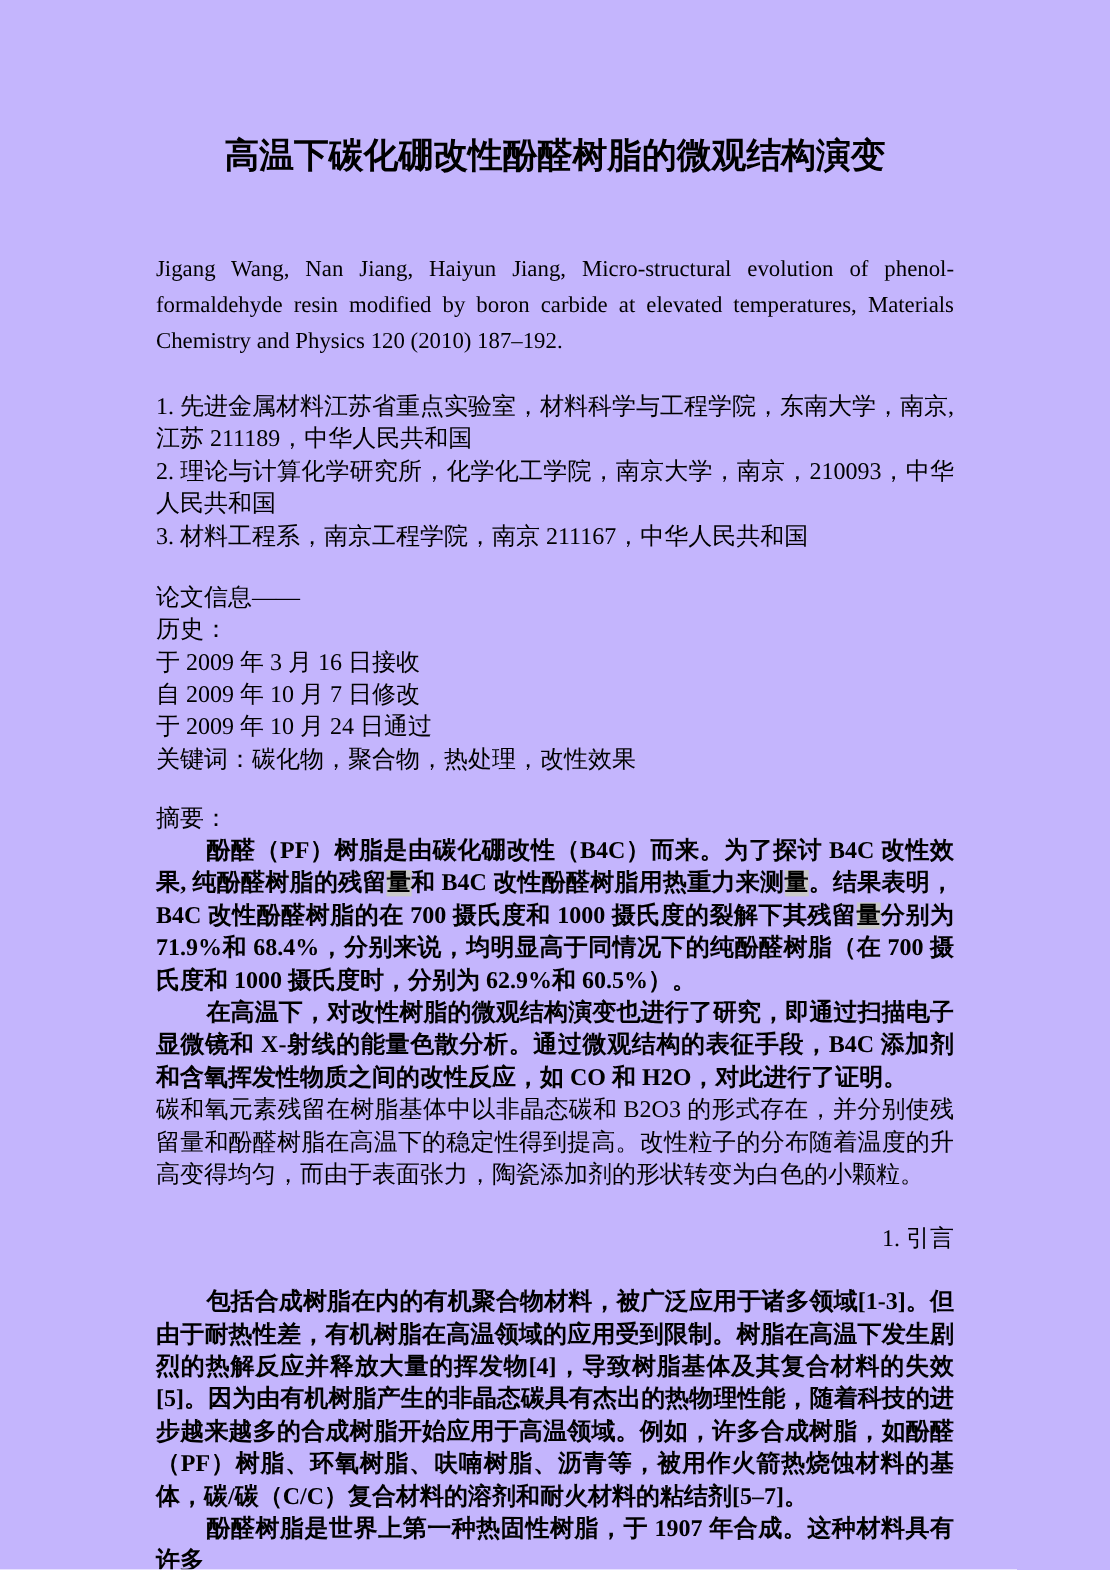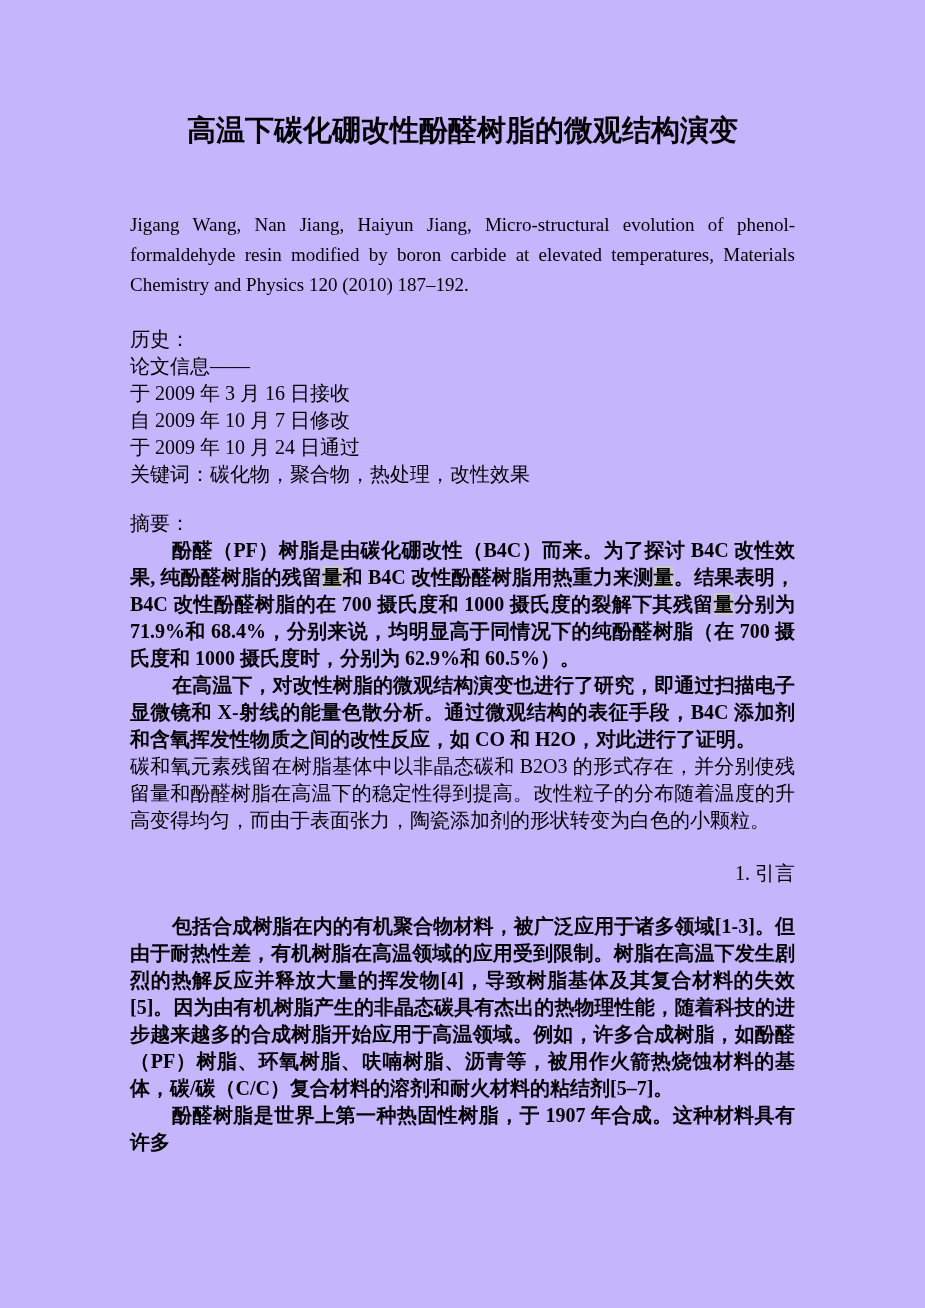--- a/index.html
+++ b/index.html
@@ -50,24 +50,29 @@
 </style>
 </head>
 <body>
 
 <div class="page">
 
   <h1 class="title">高温下碳化硼改性酚醛树脂的微观结构演变</h1>
 
   <p class="citation">Jigang Wang, Nan Jiang, Haiyun Jiang, Micro-structural evolution of phenol-formaldehyde resin modified by boron carbide at elevated temperatures, Materials Chemistry and Physics 120 (2010) 187–192.</p>
 
+  <div class="affil-list">
+    <p>1. 先进金属材料江苏省重点实验室，材料科学与工程学院，东南大学，南京,江苏 211189，中华人民共和国</p>
+    <p>2. 理论与计算化学研究所，化学化工学院，南京大学，南京，210093，中华人民共和国</p>
+    <p>3. 材料工程系，南京工程学院，南京 211167，中华人民共和国</p>
+  </div>
 
   <div class="info-block">
+    <p>论文信息——</p>
     <p>历史：</p>
-    <p>论文信息——</p>
     <p>于 2009 年 3 月 16 日接收</p>
     <p>自 2009 年 10 月 7 日修改</p>
     <p>于 2009 年 10 月 24 日通过</p>
     <p>关键词：碳化物，聚合物，热处理，改性效果</p>
   </div>
 
   <div class="abstract-block">
     <p>摘要：</p>
     <p class="indent"><span>酚醛（PF）树脂是由碳化硼改性（B4C）而来。为了探讨 B4C 改性效果, 纯酚醛树脂的残留</span><span class="hl">量</span><span>和 B4C 改性酚醛树脂用热重力来测</span><span class="hl">量</span><span>。结果表明，B4C 改性酚醛树脂的在 700 摄氏度和 1000 摄氏度的裂解下其残留</span><span class="hl">量</span><span>分别为 71.9%和 68.4%，分别来说，均明显高于同情况下的纯酚醛树脂（在 700 摄氏度和 1000 摄氏度时，分别为 62.9%和 60.5%）。</span></p>
     <p class="indent">在高温下，对改性树脂的微观结构演变也进行了研究，即通过扫描电子显微镜和 X-射线的能量色散分析。通过微观结构的表征手段，B4C 添加剂和含氧挥发性物质之间的改性反应，如 CO 和 H2O，对此进行了证明。</p>

